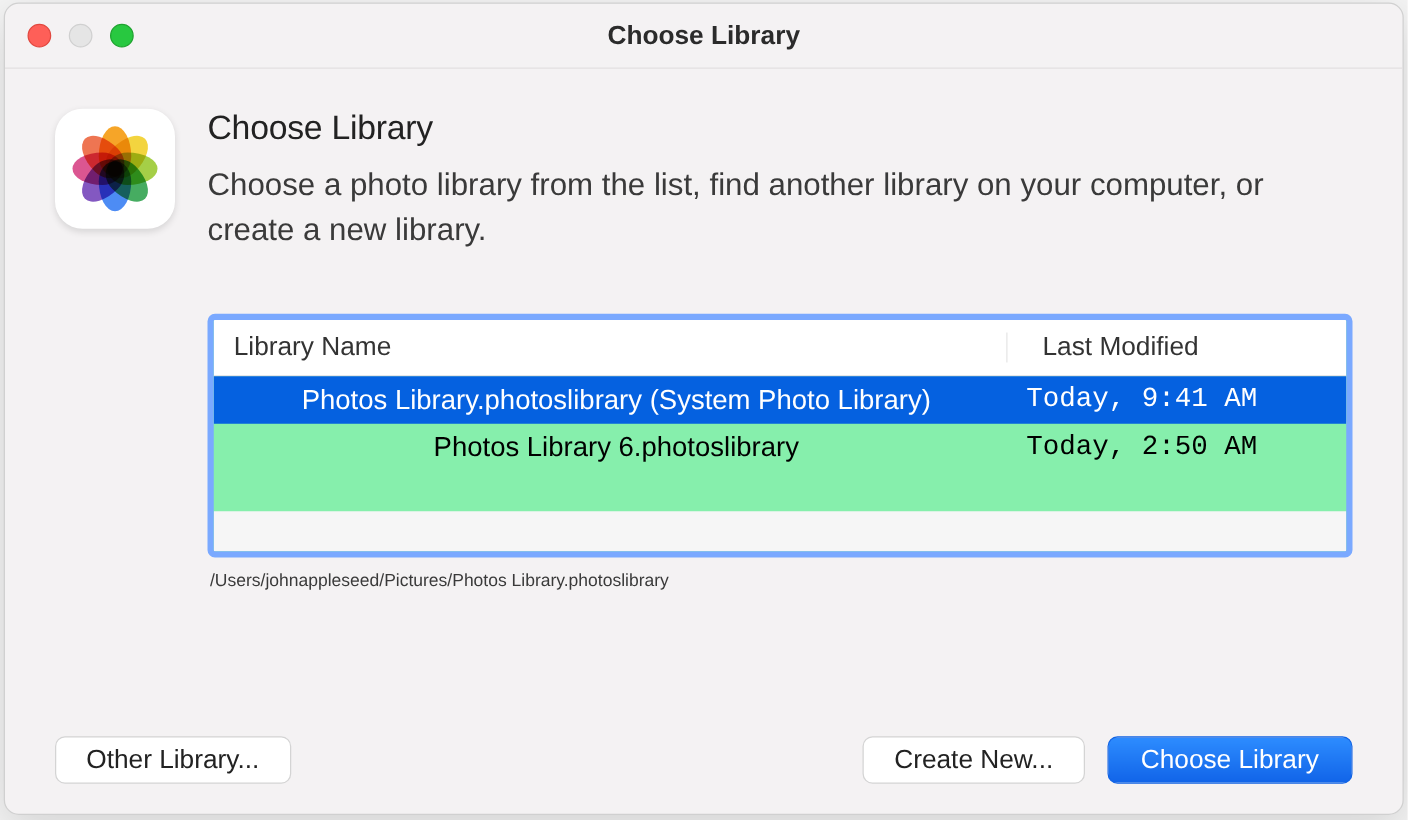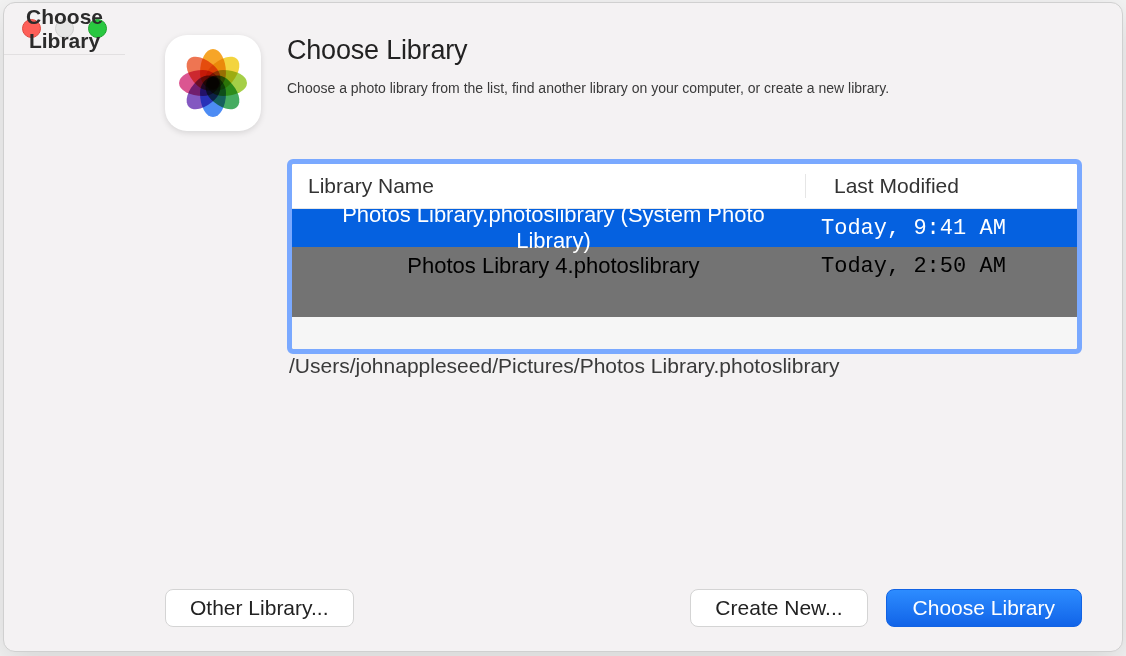--- a/index.html
+++ b/index.html
@@ -18,21 +18,21 @@
     }
     .window {
       width: 1120px;
       height: 650px;
       background: #f4f2f3;
       border: 1px solid #d0d0d0;
       border-radius: 12px;
       box-shadow: 0 10px 40px rgba(0,0,0,0.15);
       overflow: hidden;
       display: flex;
-      flex-direction: row;
+      flex-direction: column;
       margin: 2px;
     }
     .titlebar {
       height: 52px;
       display: flex;
       align-items: center;
       padding: 0 18px;
       position: relative;
       border-bottom: 1px solid #e2e0e1;
     }
@@ -102,34 +102,35 @@
       flex: 1;
     }
     .heading-title {
       font-size: 27px;
       font-weight: 400;
       color: #222;
       margin-bottom: 12px;
       letter-spacing: -0.2px;
     }
     .heading-desc {
-      font-size: 14px;
+      font-size: 25px;
       color: #3a3a3a;
       line-height: 1.45;
       font-weight: 400;
     }
     .list-wrap {
       margin-left: 122px;
       margin-top: 28px;
     }
     .list-box {
       border: 5px solid #7aa9ff;
       border-radius: 6px;
-      background: #737373;
+      background: #86efac;
       overflow: hidden;
+      margin-top: 20px;
     }
     .list-header {
       display: flex;
       padding: 10px 16px;
       border-bottom: 1px solid #e6e6e6;
       background: #fff;
       font-size: 21px;
       color: #333;
     }
     .col-name { flex: 1; }
@@ -150,21 +151,22 @@
     }
     .row-name { flex: 1; text-align: center; }
     .row-mod { width: 256px; padding-left: 16px; margin-left: 6px; font-family: Liberation Mono, monospace;}
     .list-row.blank {
       height: 32px;
     }
     .list-row.blank + .list-row.blank {
       background: #f6f6f6;
     }
     .path-label {
-      font-size: 21px;
+      margin-top: 10px;
+      font-size: 14px;
       color: #3a3a3a;
       padding-left: 2px;
     }
     .button-row {
       margin-top: auto;
       display: flex;
       align-items: center;
       padding-top: 24px;
       gap: 18px;
     }
@@ -225,21 +227,21 @@
       <div class="list-box">
         <div class="list-header">
           <div class="col-name">Library Name</div>
           <div class="col-mod">Last Modified</div>
         </div>
         <div class="list-row selected">
           <div class="row-name">Photos Library.photoslibrary (System Photo Library)</div>
           <div class="row-mod">Today, 9:41 AM</div>
         </div>
         <div class="list-row">
-          <div class="row-name">Photos Library 4.photoslibrary</div>
+          <div class="row-name">Photos Library 6.photoslibrary</div>
           <div class="row-mod">Today, 2:50 AM</div>
         </div>
         <div class="list-row blank"></div>
         <div class="list-row blank alt"></div>
       </div>
       <div class="path-label">/Users/johnappleseed/Pictures/Photos Library.photoslibrary</div>
     </div>
 
     <div class="button-row">
       <button class="btn">Other Library...</button>

